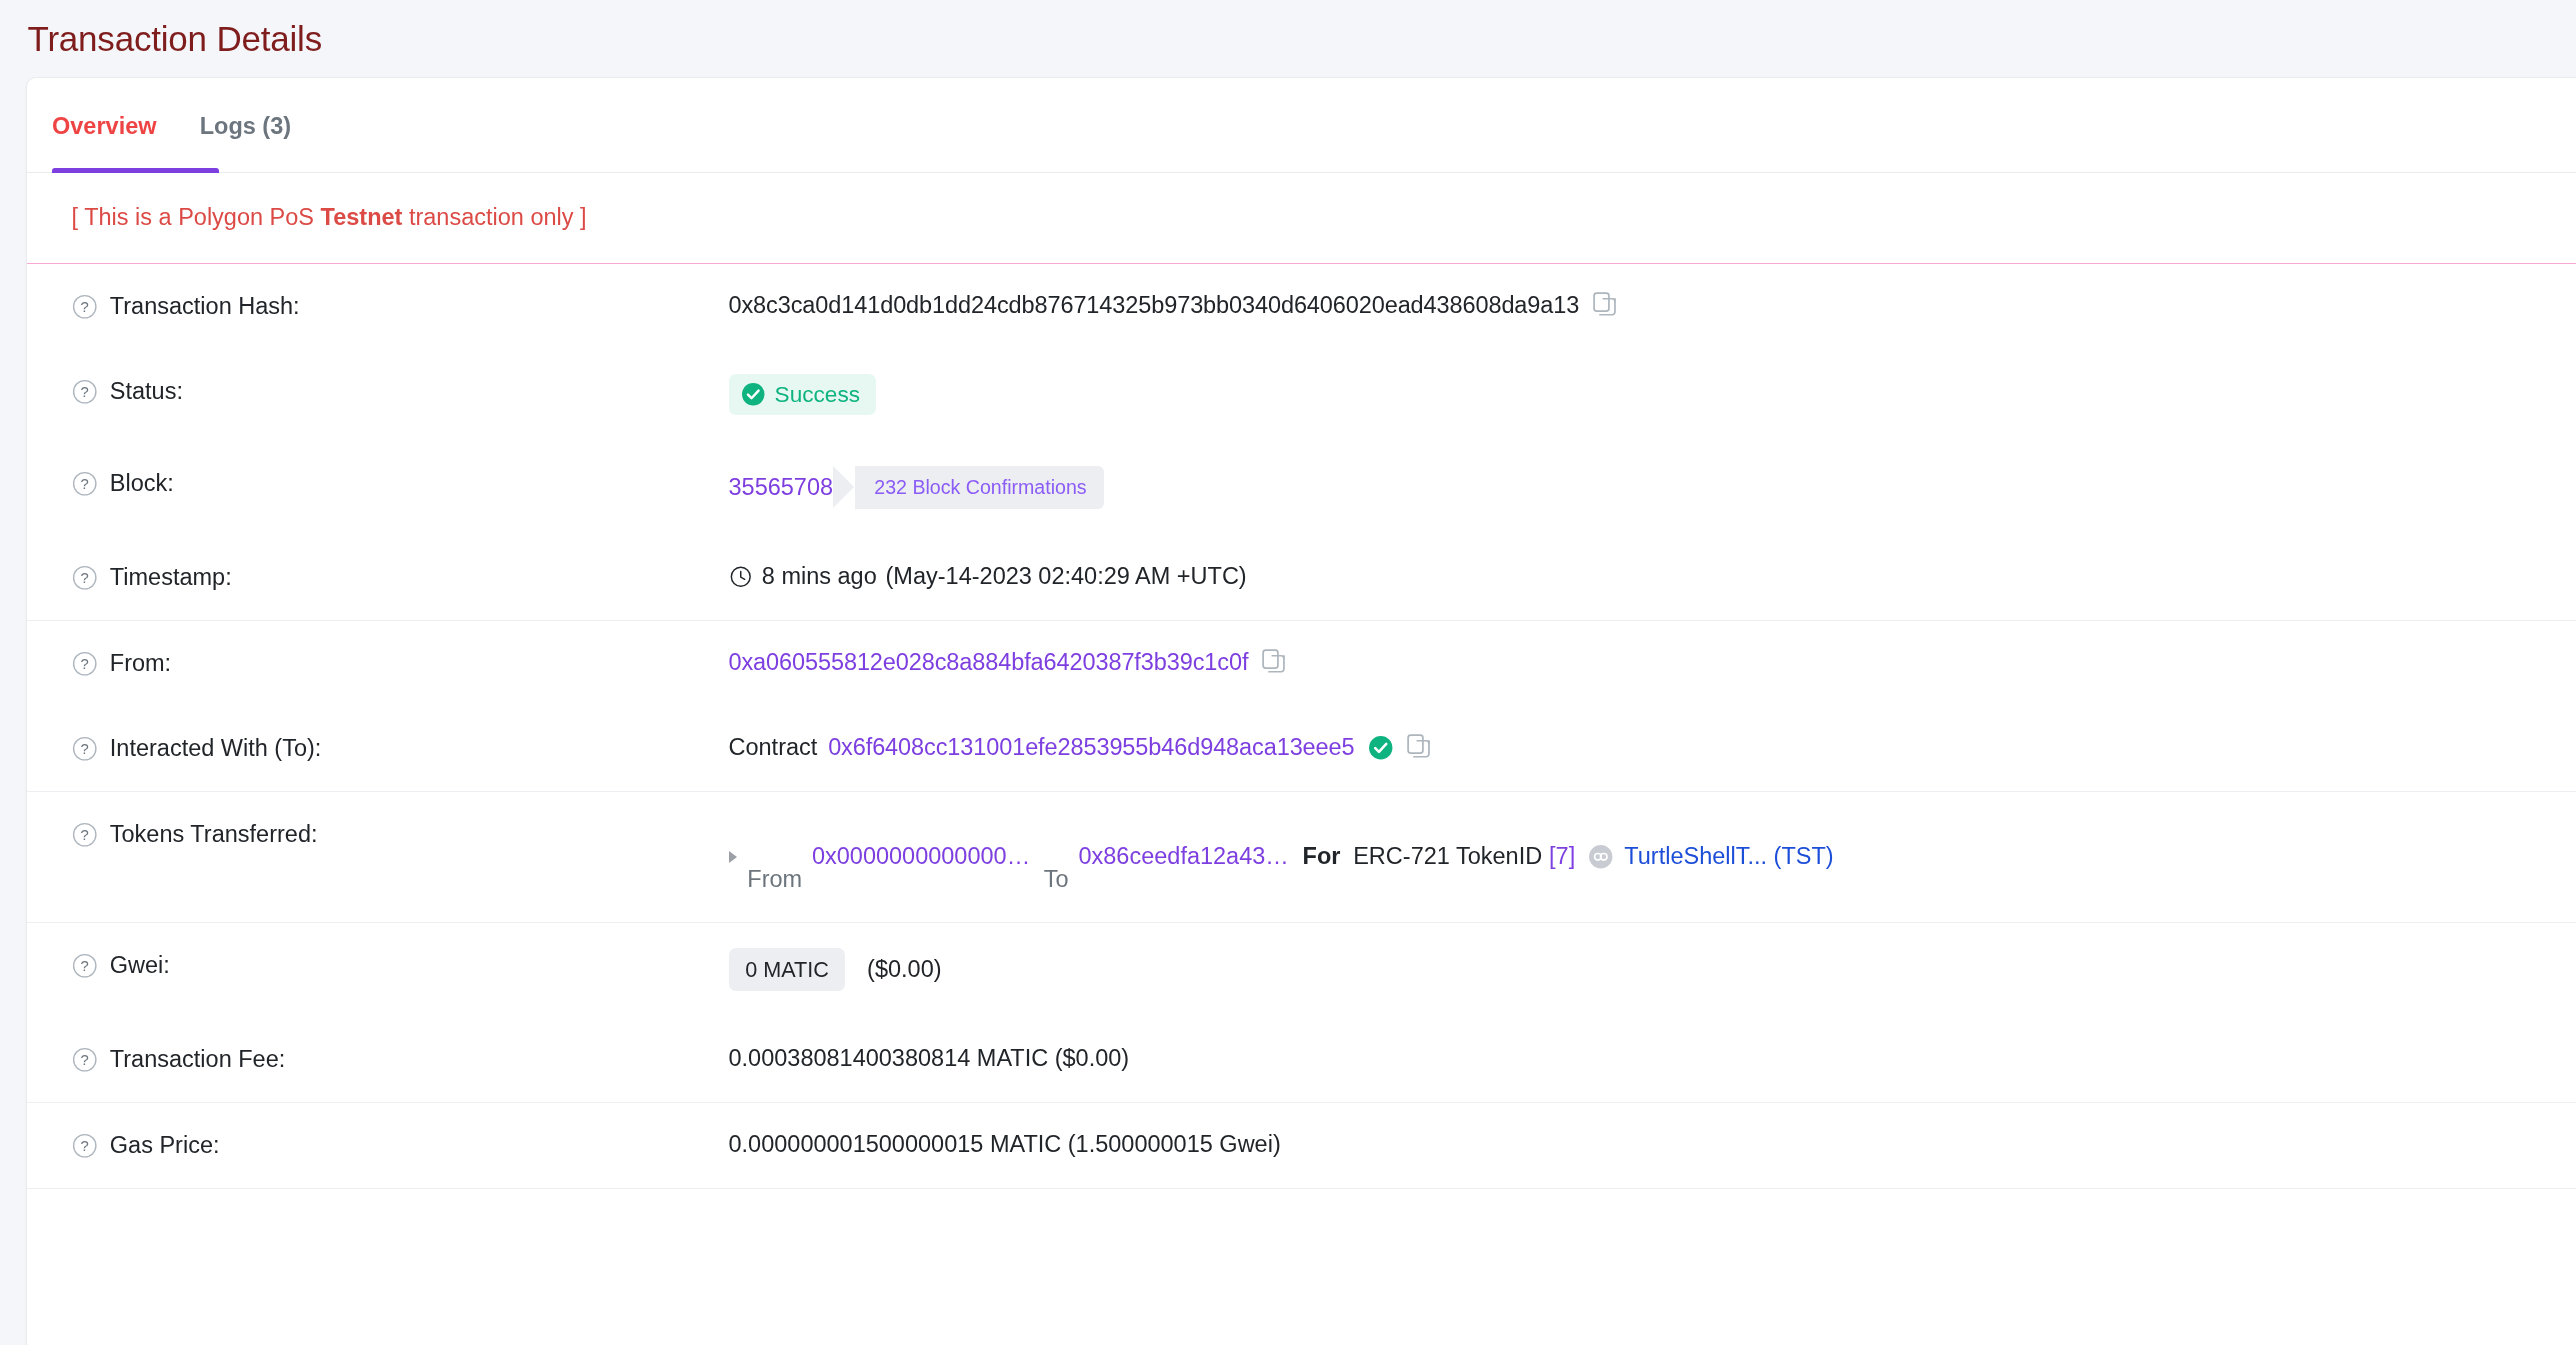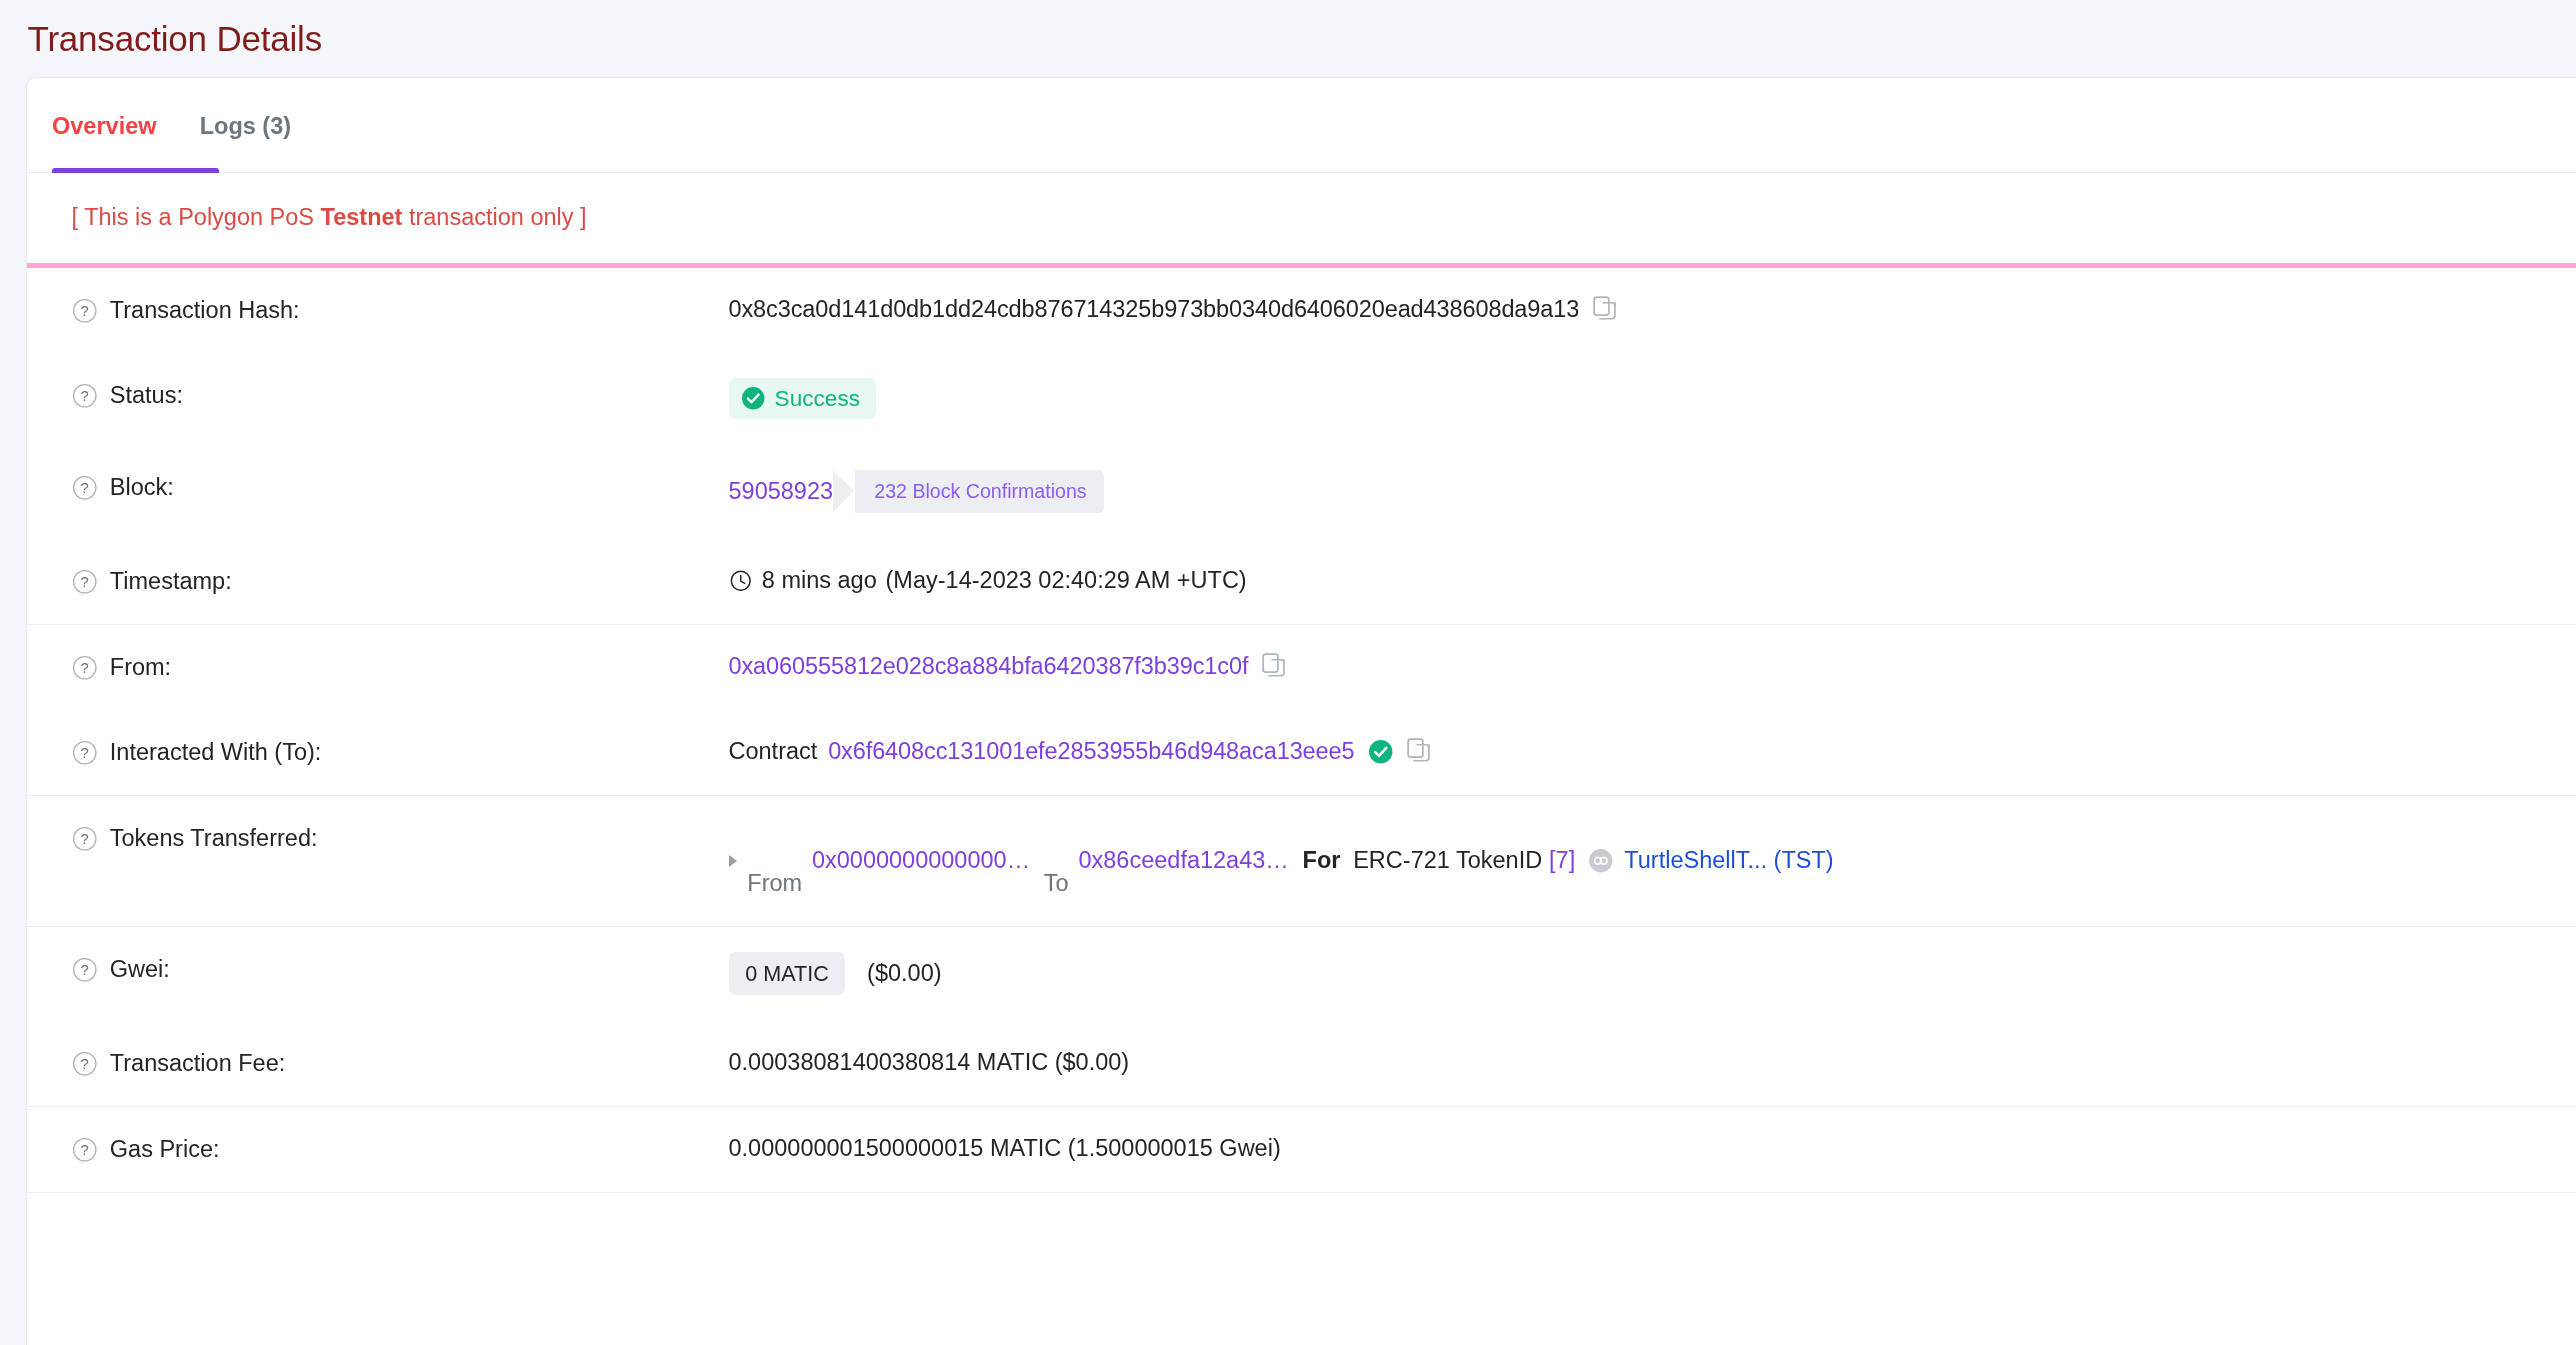--- a/index.html
+++ b/index.html
@@ -71,21 +71,21 @@
     bottom: 0;
     width: 167px;
     height: 4.9px;
     background: #7d3fe0;
     border-radius: 2.9px 2.9px 0 0;
   }
 
   
   .testnet-banner {
     padding: 27.5px 0 29px 45px;
-    border-bottom: 5px solid #f9a8d4;
+    border-bottom: 1px solid #f9a8d4;
     font-size: 23.5px;
     color: #dc4a45;
     line-height: 33px;
   }
   .testnet-banner b { font-weight: 700; }
 
   
   .rows { padding: 0; }
   .row {
     display: flex;
@@ -298,21 +298,21 @@
 
     <div class="row">
       <div class="row-label">
         <svg class="help-icon" viewBox="0 0 24 24" style="font-size:24px">
           <circle cx="12" cy="12" r="10.5" fill="none" stroke="#adb5bd" stroke-width="1.3"></circle>
           <text x="12" y="17" text-anchor="middle" font-family="Liberation Sans, sans-serif" font-size="14" fill="#6c757d">?</text>
         </svg>
         <span>Block:</span>
       </div>
       <div class="row-value">
-        <a class="block-link">59058923</a>
+        <a class="block-link">35565708</a>
         <span class="confirm-badge">232 Block Confirmations</span>
       </div>
     </div>
 
     <div class="row group-end">
       <div class="row-label">
         <svg class="help-icon" viewBox="0 0 24 24" style="font-size:24px">
           <circle cx="12" cy="12" r="10.5" fill="none" stroke="#adb5bd" stroke-width="1.3"></circle>
           <text x="12" y="17" text-anchor="middle" font-family="Liberation Sans, sans-serif" font-size="14" fill="#6c757d">?</text>
         </svg>

